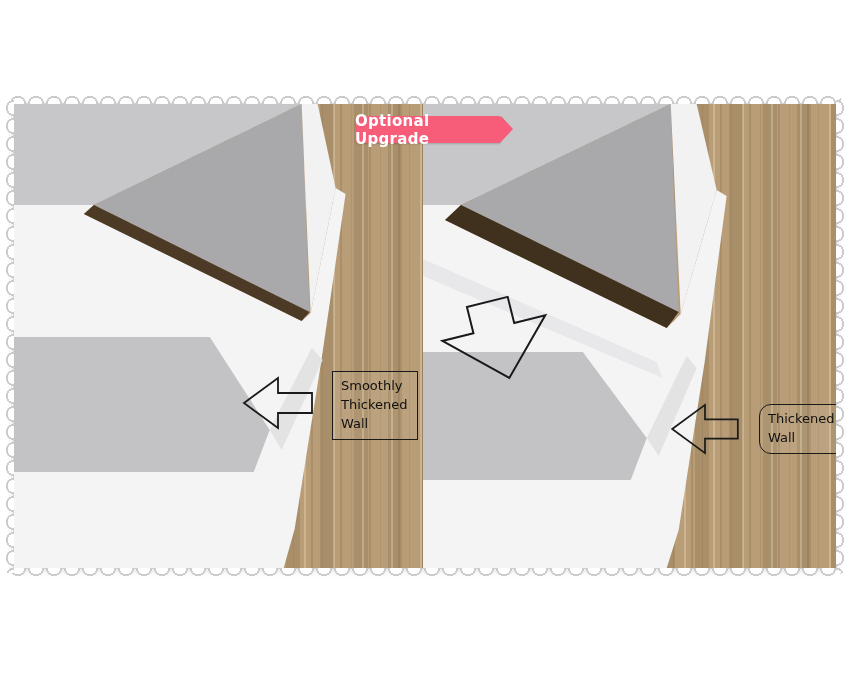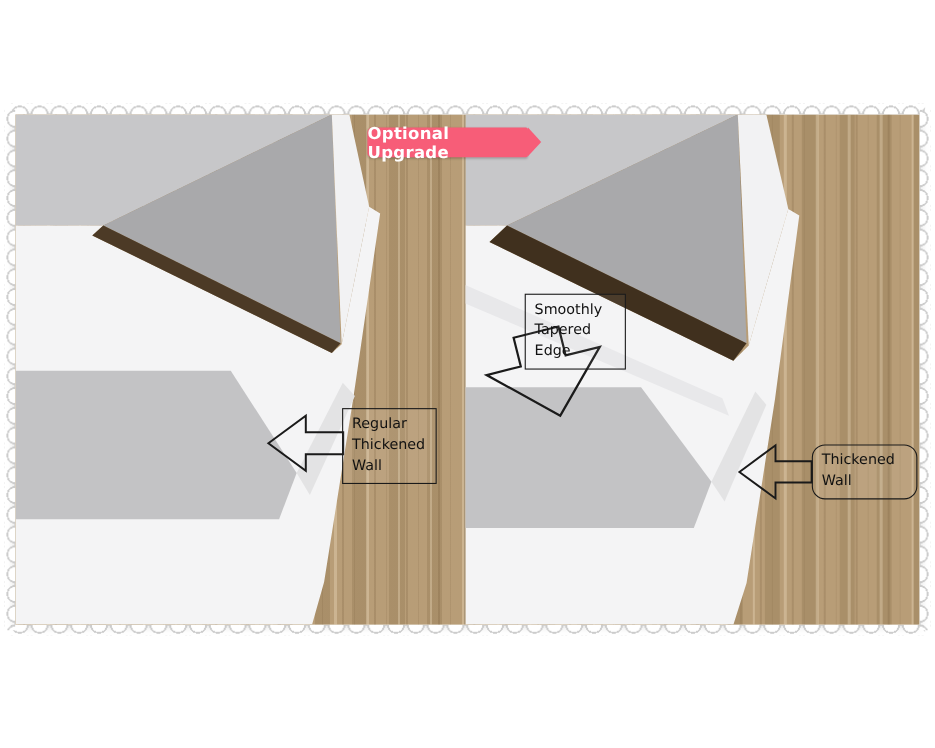--- a/index.html
+++ b/index.html
@@ -31,21 +31,21 @@
      background-image:
        repeating-linear-gradient(90deg, rgba(255,240,214,0.28) 0 2px, rgba(0,0,0,0) 2px 7px,
          rgba(94,66,35,0.16) 7px 9px, rgba(0,0,0,0) 9px 18px,
          rgba(94,66,35,0.10) 18px 19px, rgba(0,0,0,0) 19px 29px),
        repeating-linear-gradient(90deg, rgba(0,0,0,0.06) 0 14px, rgba(255,255,255,0.05) 14px 34px);}
   .panel-left{width:408px;}
   .panel-right{width:414px;border-left:1px solid rgba(0,0,0,0.08);}
   .panel svg{position:absolute;inset:0;width:100%;height:100%;display:block;}
 
   
-  .anno{position:absolute;z-index:3;color:#111;}
+  .anno{position:absolute;z-index:3;color:#111;margin-left:21px;}
   .ribbon{left:320px;top:12px;width:146px;height:27px;background:#f75d78;border-radius:4px 2px 2px 4px;
           display:flex;align-items:center;justify-content:center;color:#fff;font-size:15px;
           font-weight:700;letter-spacing:0.3px;box-shadow:0 1px 2px rgba(0,0,0,0.18);}
   .ribbon::after{content:"";position:absolute;right:-12px;top:0;width:0;height:0;
           border-top:13.5px solid transparent;border-bottom:13.5px solid transparent;
           border-left:12px solid #f75d78;}
   .features{left:342px;top:45px;font-size:15px;font-weight:700;letter-spacing:0.2px;line-height:24px;}
   .label-box{border:1.6px solid #1a1a1a;background:rgba(255,255,255,0.06);
           padding:5px 8px;font-size:13px;line-height:1.45;white-space:nowrap;}
   .tapered-box{left:463px;top:163px;width:74px;}
@@ -94,31 +94,26 @@
       </div>
 
       <div class="anno ribbon">
         <span>Optional Upgrade</span>
       </div>
 
 
       <svg class="arrow-svg tapered-arrow" viewBox="0 0 112 82">
         <polygon points="36,1 78,1 78,28 110,28 60,80 4,28 36,28" fill="none" stroke="#1a1a1a" stroke-width="2"></polygon>
       </svg>
-      <div class="anno label-box tapered-box">
-        <div>Smoothly</div>
-        <div>Tapered</div>
-        <div>Edge</div>
-      </div>
 
       <svg class="arrow-svg regular-arrow" viewBox="0 0 72 58">
         <polygon points="2,29 36,4 36,19 70,19 70,39 36,39 36,54" fill="none" stroke="#1a1a1a" stroke-width="1.8"></polygon>
       </svg>
       <div class="anno label-box regular-box">
-        <div>Regular</div>
+        <div>Smoothly</div>
         <div>Thickened</div>
         <div>Wall</div>
       </div>
 
       <svg class="arrow-svg thickened-arrow" viewBox="0 0 72 58">
         <polygon points="2,29 36,4 36,19 70,19 70,39 36,39 36,54" fill="none" stroke="#1a1a1a" stroke-width="1.8"></polygon>
       </svg>
       <div class="anno label-box thickened-box">
         <div>Thickened</div>
         <div>Wall</div>

